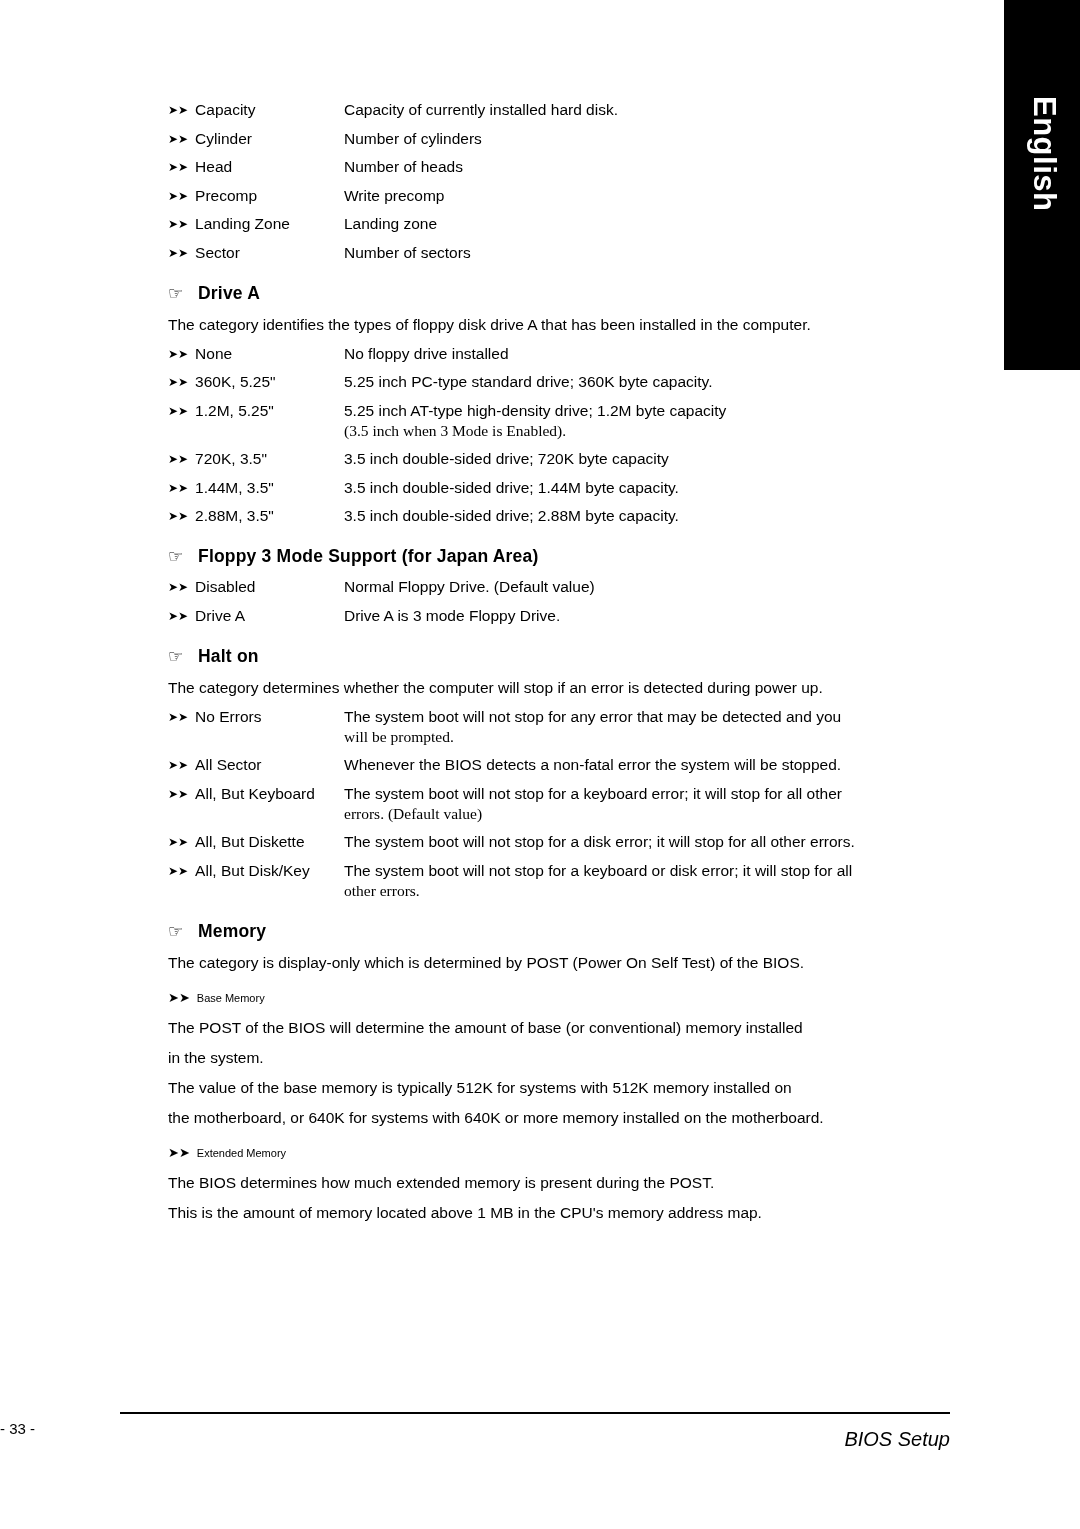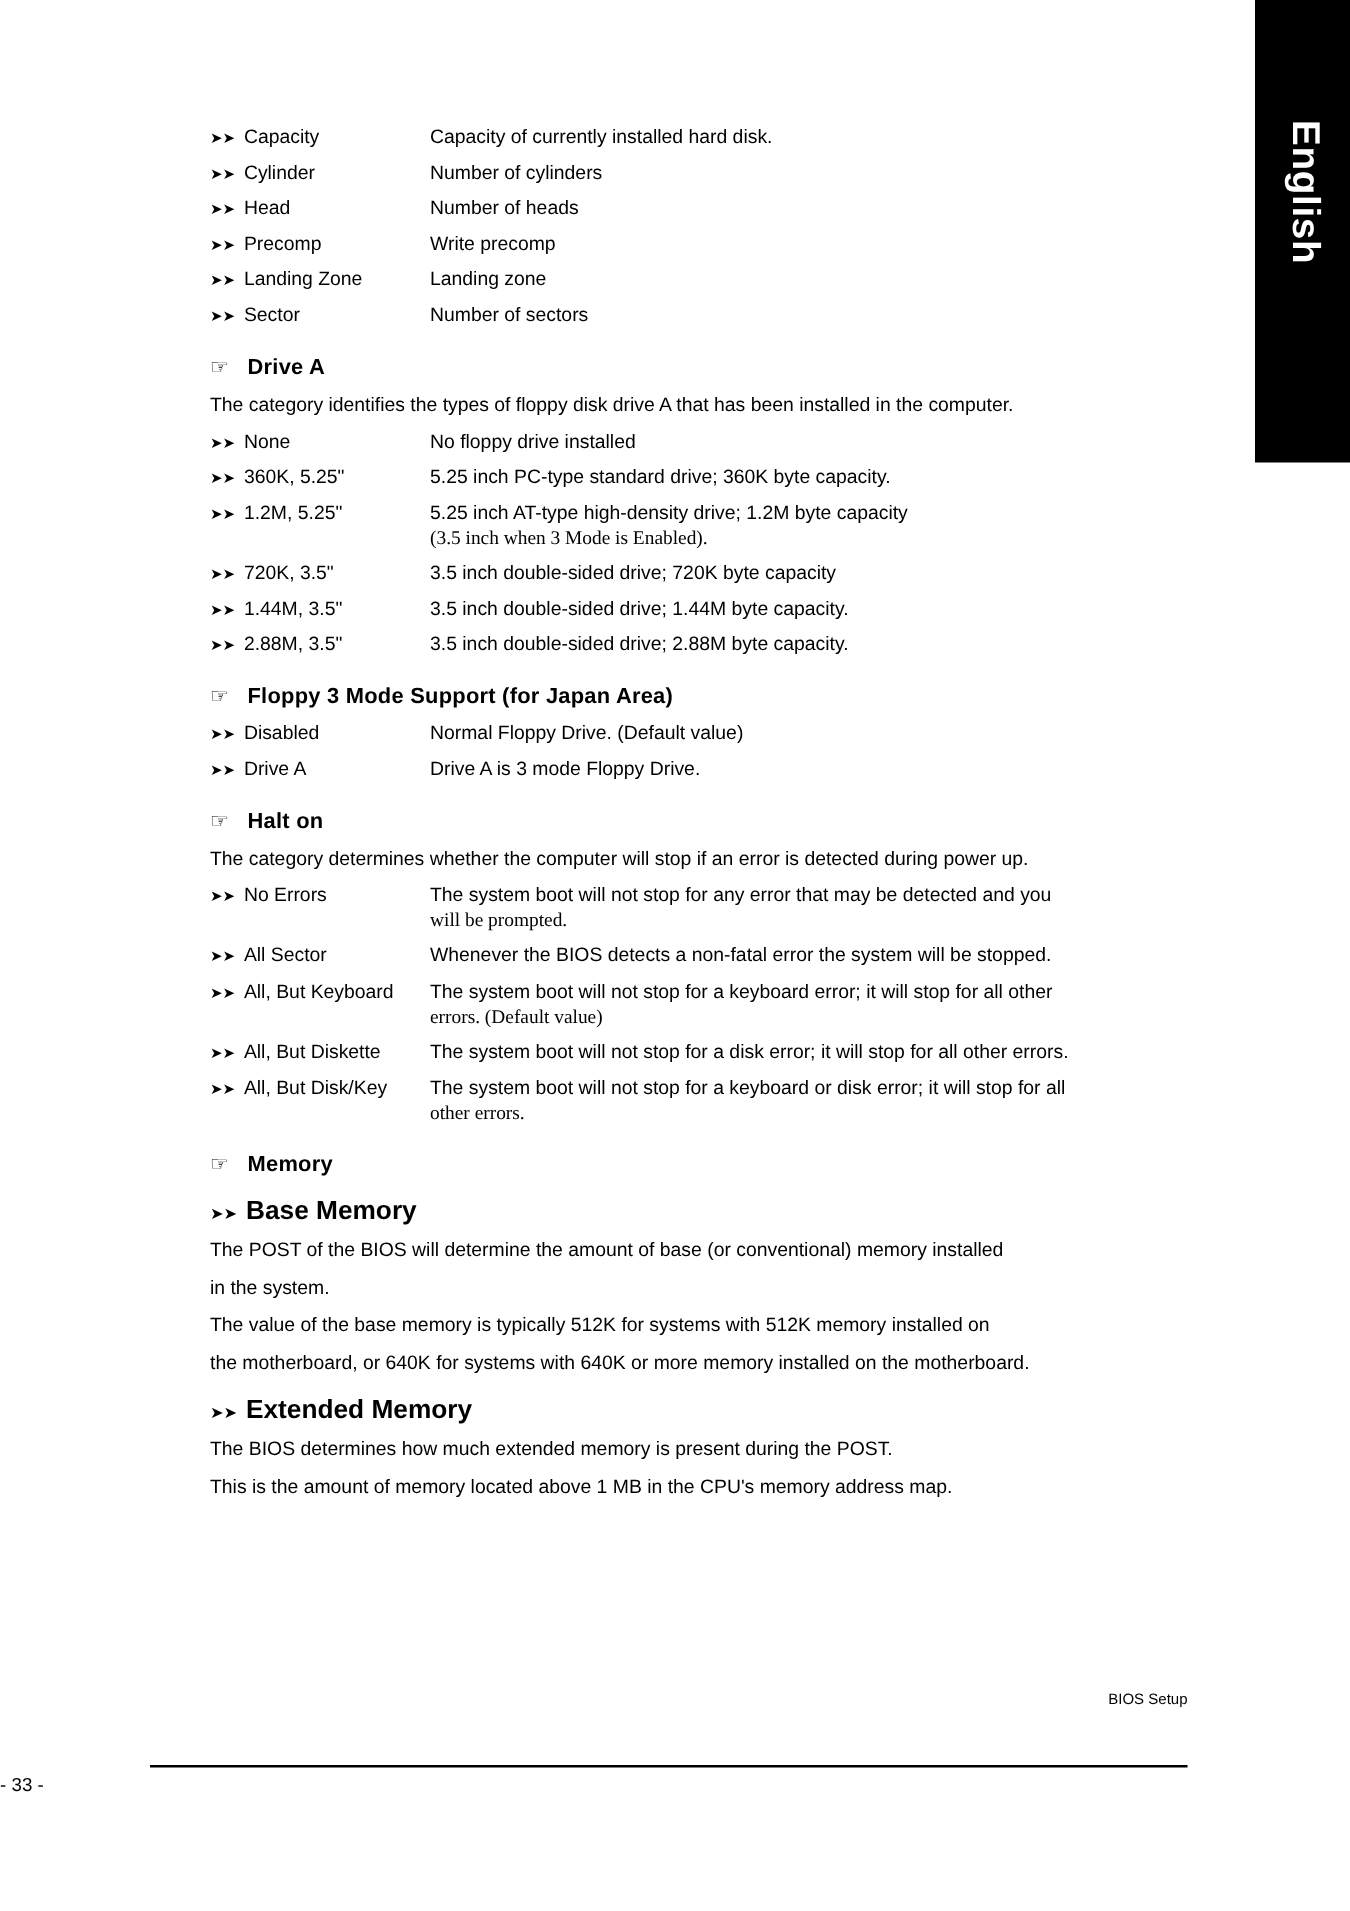--- a/index.html
+++ b/index.html
@@ -119,22 +119,22 @@
     align-items: baseline;
     margin-top: 15px;
     margin-bottom: 9px;
   }
   .subhead .bullet {
     flex: 0 0 auto;
     margin-right: 7px;
     font-size: 13px;
   }
   .subhead .sub-title {
-    font-size: 21px;
-    font-weight: bold;
+    font-size: 11px;
+    font-weight: normal;
   }
 
   
   .footer-rule {
     position: absolute;
     left: 120px;
     top: 1412px;
     width: 830px;
     height: 2px;
     background: #000000;
@@ -142,25 +142,26 @@
   .footer-page {
     position: absolute;
     top: 1420px;
     left: 0;
     width: 1080px;
     text-align: left;
     font-size: 15px;
   }
   .footer-right {
     position: absolute;
-    top: 1352px;
+    top: 1428px;
     left: 700px;
     width: 250px;
     text-align: right;
-    font-size: 12px;
+    font-size: 20px;
+    font-style: italic;
   }
 </style>
 </head>
 <body>
 
 <div class="lang-tab">
   <span class="lang-text">English</span>
 </div>
 
 <div class="page">
@@ -357,20 +358,21 @@
           <span>The system boot will not stop for a keyboard or disk error; it will stop for all</span>
           <span class="cont">other errors.</span>
         </div>
       </div>
     </div>
 
     <div class="section">
       <span class="hand">☞</span>
       <span class="stitle">Memory</span>
     </div>
+    <div class="para nojust">The category is display-only which is determined by POST (Power On Self Test) of the BIOS.</div>
 
     <div class="subhead">
       <span class="bullet">➤➤</span>
       <span class="sub-title">Base Memory</span>
     </div>
     <div class="para nojust">The POST of the BIOS will determine the amount of base (or conventional) memory installed</div>
     <div class="para nojust">in the system.</div>
     <div class="para nojust">The value of the base memory is typically 512K for systems with 512K memory installed on</div>
     <div class="para nojust">the motherboard, or 640K for systems with 640K or more memory installed on the motherboard.</div>
 

